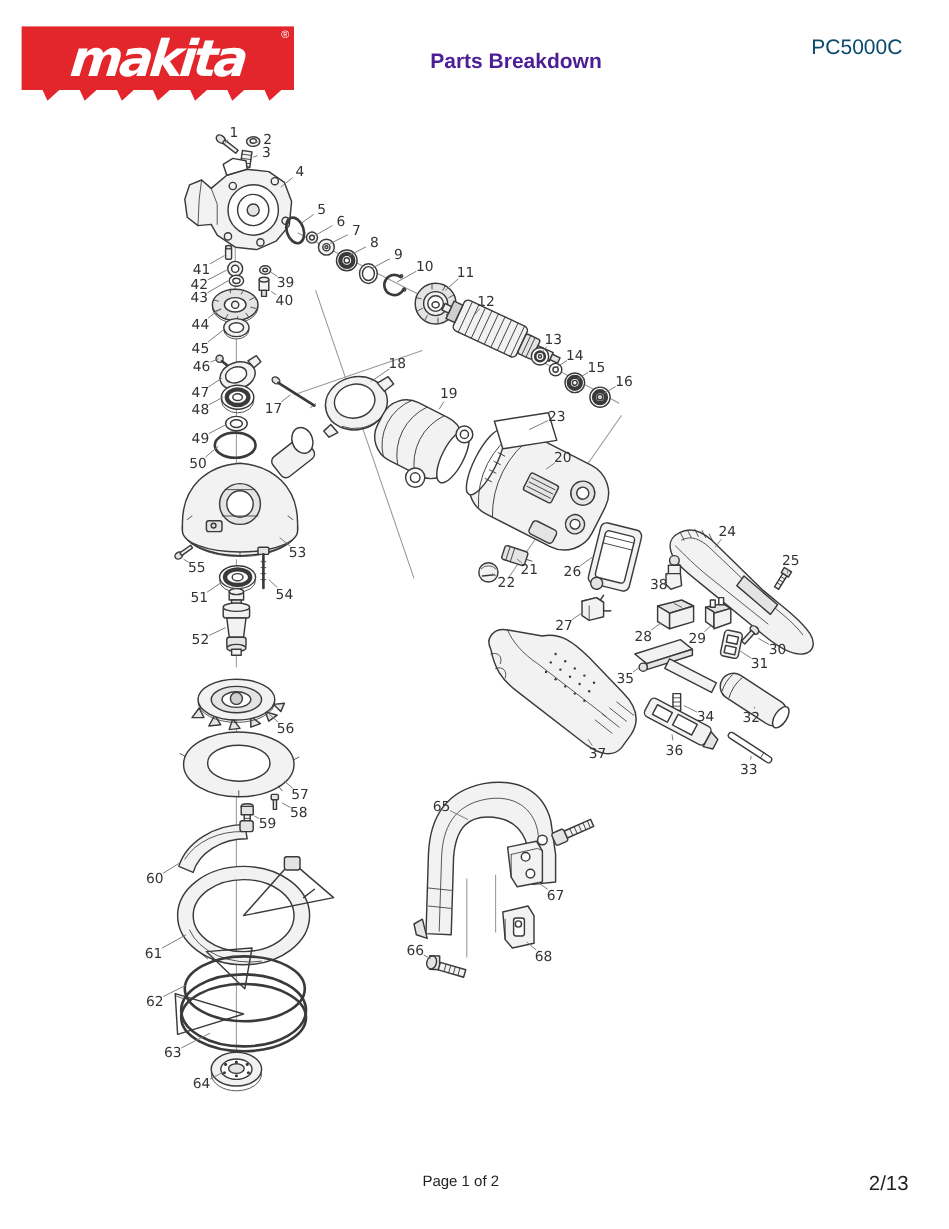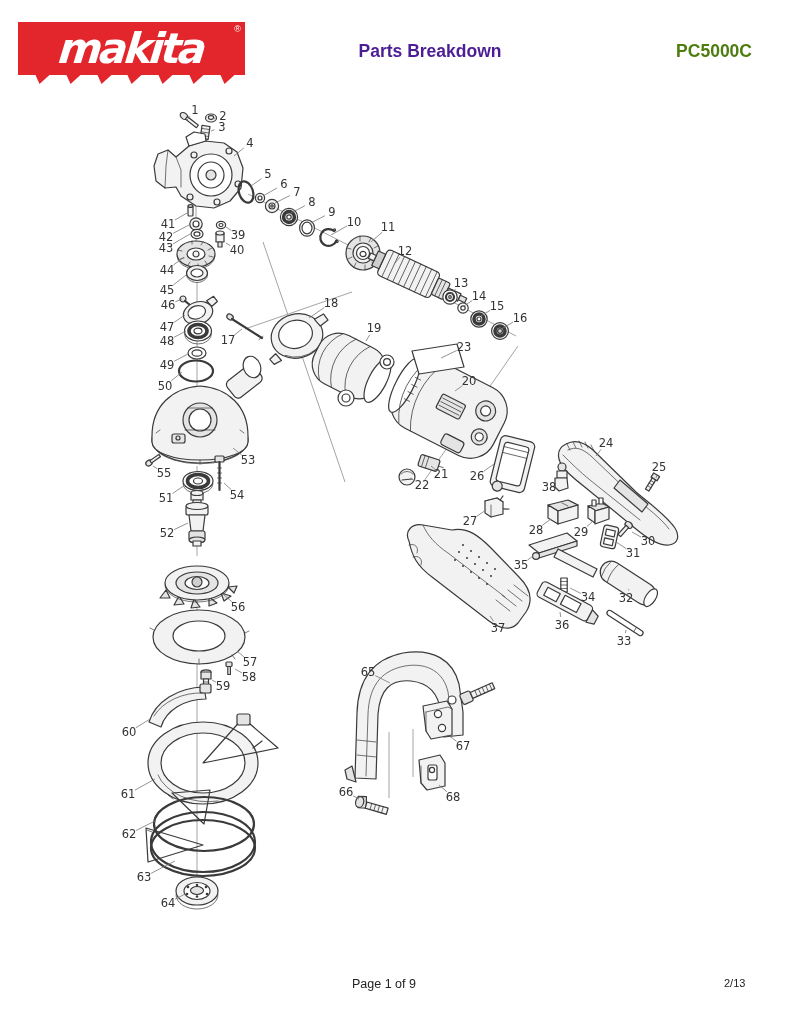--- a/index.html
+++ b/index.html
@@ -9,24 +9,24 @@
   .logo{position:absolute;left:18px;top:22px;width:227px;height:53px;background:#e2262c;}
   .logo-text{position:absolute;left:0;right:0;top:0;text-align:center;color:#fff;
      font-family:"DejaVu Sans",sans-serif;font-weight:bold;font-style:italic;
      font-size:42px;line-height:53px;letter-spacing:-3px;transform:skewX(-6deg);}
   .logo-reg{position:absolute;right:4px;top:2px;color:#fff;font-size:9px;}
   .logo-tris{position:absolute;left:16px;right:12px;top:100%;height:9px;display:flex;justify-content:space-between;}
   .logo-tris i{width:0;height:0;border-left:7px solid transparent;border-right:7px solid transparent;
      border-top:9px solid #e2262c;transform:skewX(-18deg);}
   .doc-title{position:absolute;left:430px;top:41px;transform:translateX(-50%);
      font-weight:bold;font-size:17.5px;color:#4c1d95;}
-  .doc-model{position:absolute;right:39px;top:41px;font-weight:bold;font-size:17.5px;color:#4d7c0f;}
+  .doc-model{position:absolute;right:39px;top:29px;font-weight:normal;font-size:17.5px;color:#0c4a6e;}
   
   .footer-page{position:absolute;left:352px;top:977px;font-size:12.5px;color:#222;}
-  .footer-sheet{position:absolute;left:724px;top:977px;font-size:11px;color:#222;}
+  .footer-sheet{position:absolute;left:724px;top:977px;font-size:17px;color:#222;}
   
   svg.diagram{position:absolute;left:0;top:0;}
   .draw *{stroke:#3a3a3a;stroke-width:1.2;fill:none;stroke-linecap:round;stroke-linejoin:round;}
   .draw .w{fill:#ffffff;} .draw .g1{fill:#f2f2f2;} .draw .g2{fill:#e4e4e4;} .draw .g3{fill:#cfcfcf;}
   .draw .t{stroke-width:0.7;} .draw .sw2{stroke-width:2.2;} .draw .dkring{stroke-width:3.6;}
   .draw .dot{fill:#3a3a3a;stroke:none;}
   .cl2 *{stroke:#9a9a9a;stroke-width:0.9;fill:none;}
   .leader{stroke:#777;stroke-width:0.8;}
   text.plabel{font-family:"DejaVu Sans",sans-serif;font-size:11.5px;fill:#333;
      text-anchor:middle;dominant-baseline:central;stroke:none;}
@@ -634,15 +634,15 @@
         <text x="368" y="672" class="plabel">65</text>
         <line x1="353.0437687993774" y1="795.7927985842801" x2="359" y2="799" class="leader"></line>
         <text x="346" y="792" class="plabel">66</text>
         <line x1="456.54876003315434" y1="741.2690906909799" x2="448" y2="735" class="leader"></line>
         <text x="463" y="746" class="plabel">67</text>
         <line x1="446.9259471810776" y1="791.7936690123522" x2="439" y2="785" class="leader"></line>
         <text x="453" y="797" class="plabel">68</text>
       </g>
   </svg>
 
-  <div class="footer-page">Page 1 of 9</div>
+  <div class="footer-page">Page 1 of 2</div>
   <div class="footer-sheet">2/13</div>
 </div>
 
 </body></html>

